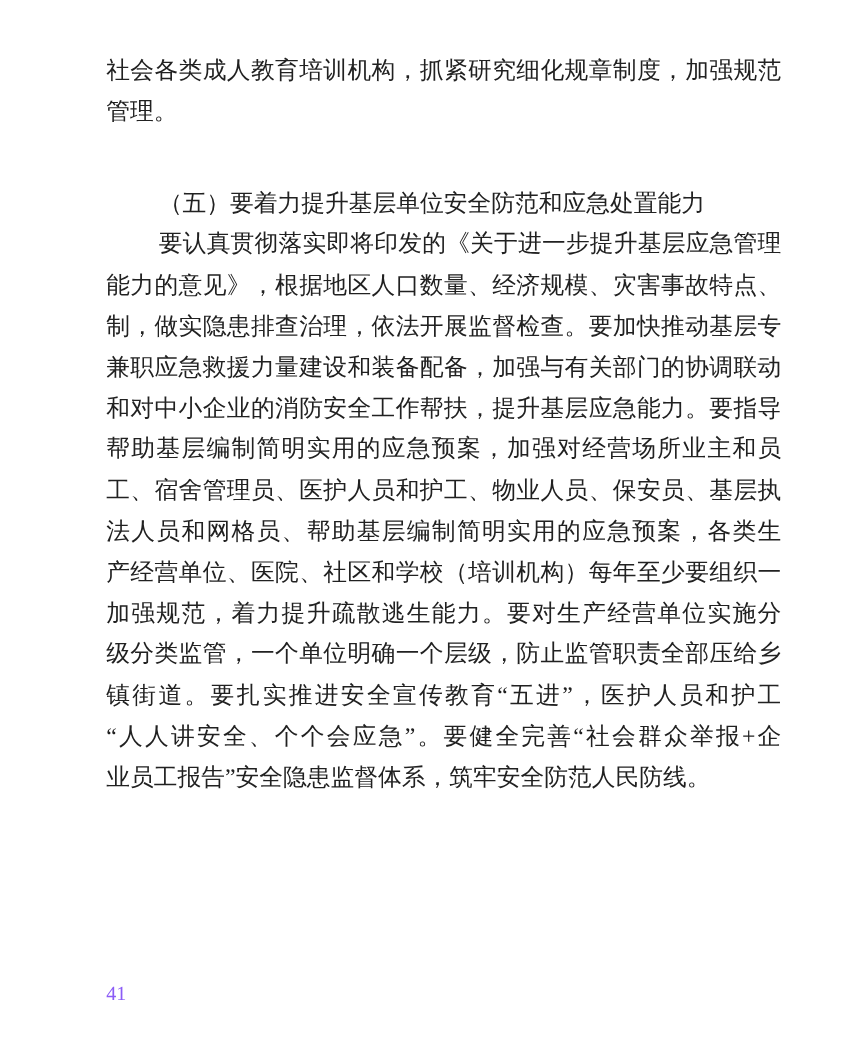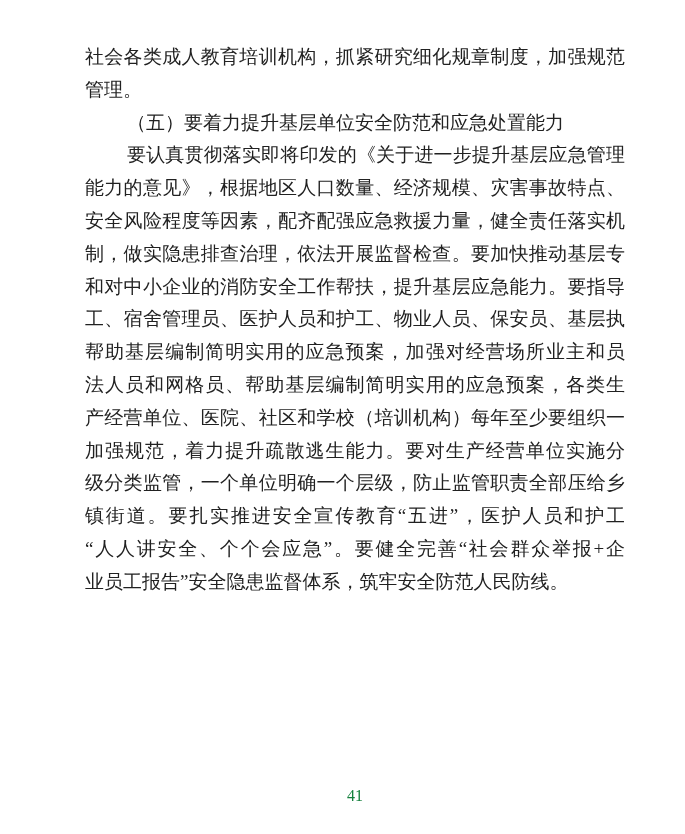--- a/index.html
+++ b/index.html
@@ -39,47 +39,47 @@
     color: #212121;
   }
   .line.short {
     text-align-last: left;
   }
   .line.indent {
     padding-left: 42px;
   }
   .line.heading {
     font-weight: 500;
+    margin-top: 41px;
   }
   .page-number {
     position: absolute;
     left: 85px;
     top: 787px;
     width: 540px;
-    text-align: center;
     font-size: 16px;
     line-height: 18px;
-    color: #15803d;
+    color: #8b5cf6;
   }
 </style>
 </head>
 <body>
 
 <div class="page">
   <div class="content">
     <div class="line">社会各类成人教育培训机构，抓紧研究细化规章制度，加强规范</div>
     <div class="line short">管理。</div>
     <div class="line short indent heading">（五）要着力提升基层单位安全防范和应急处置能力</div>
     <div class="line indent">要认真贯彻落实即将印发的《关于进一步提升基层应急管理</div>
     <div class="line">能力的意见》，根据地区人口数量、经济规模、灾害事故特点、</div>
-    <div class="line">安全风险程度等因素，配齐配强应急救援力量，健全责任落实机</div>
     <div class="line">制，做实隐患排查治理，依法开展监督检查。要加快推动基层专</div>
+    <div class="line">兼职应急救援力量建设和装备配备，加强与有关部门的协调联动</div>
     <div class="line">和对中小企业的消防安全工作帮扶，提升基层应急能力。要指导</div>
+    <div class="line">帮助基层编制简明实用的应急预案，加强对经营场所业主和员</div>
     <div class="line">工、宿舍管理员、医护人员和护工、物业人员、保安员、基层执</div>
-    <div class="line">帮助基层编制简明实用的应急预案，加强对经营场所业主和员</div>
     <div class="line">法人员和网格员、帮助基层编制简明实用的应急预案，各类生</div>
     <div class="line">产经营单位、医院、社区和学校（培训机构）每年至少要组织一</div>
     <div class="line">加强规范，着力提升疏散逃生能力。要对生产经营单位实施分</div>
     <div class="line">级分类监管，一个单位明确一个层级，防止监管职责全部压给乡</div>
     <div class="line">镇街道。要扎实推进安全宣传教育“五进”，医护人员和护工</div>
     <div class="line">“人人讲安全、个个会应急”。要健全完善“社会群众举报+企</div>
     <div class="line short">业员工报告”安全隐患监督体系，筑牢安全防范人民防线。</div>
   </div>
   <div class="page-number">41</div>
 </div>

